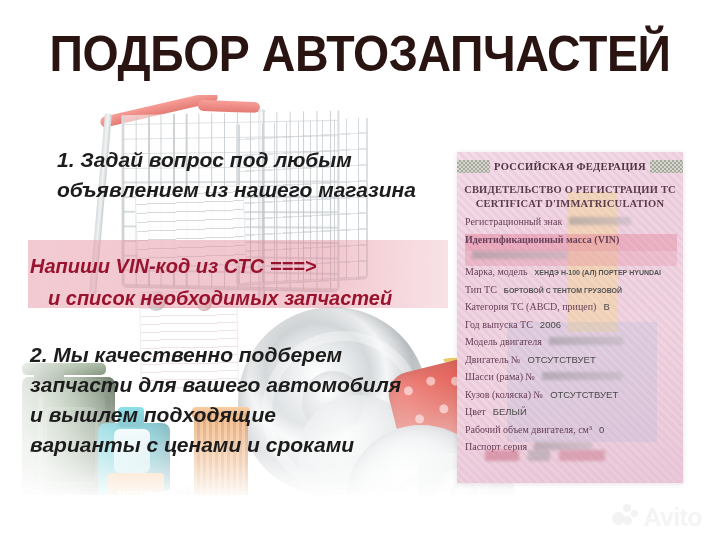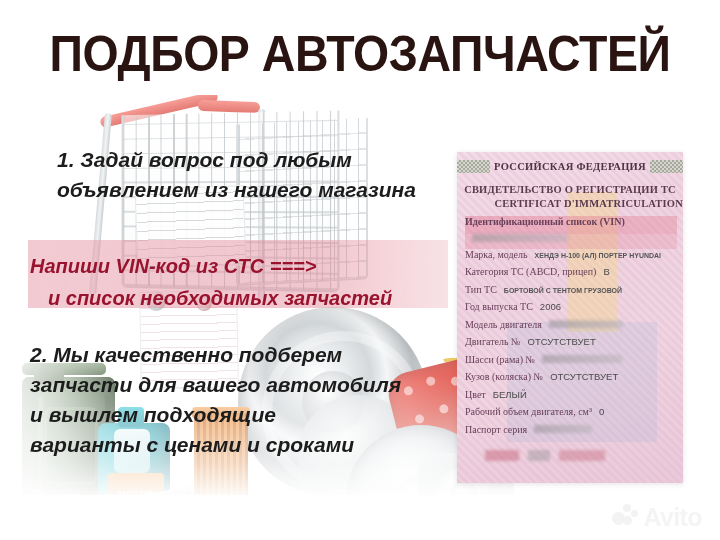--- a/index.html
+++ b/index.html
@@ -170,21 +170,21 @@
     box-shadow:0 1px 5px rgba(120,80,100,.18);
     font-family:"Liberation Serif","DejaVu Serif",serif;
     color:#6f4658;overflow:hidden;
   }
   .sts-yellow{position:absolute;left:110px;top:40px;width:50px;height:140px;background:rgba(246,214,120,.35);}
   .sts-blue{position:absolute;left:50px;top:170px;width:150px;height:120px;background:rgba(150,175,215,.18);}
   .sts-top{position:absolute;left:0;top:8px;width:226px;display:flex;align-items:center;justify-content:center;gap:4px;}
   .guil{width:36px;height:13px;background:repeating-conic-gradient(#8d9a86 0 25%,#cfd6c7 0 50%) 0 0/4px 4px;opacity:.75;}
   .sts-rf{font-weight:700;font-size:10.5px;letter-spacing:.3px;color:#4e3344;white-space:nowrap;}
   .sts-t1{position:absolute;left:0;top:32px;width:226px;text-align:center;font-size:10.5px;font-weight:700;color:#5a3a4c;letter-spacing:.2px;}
-  .sts-t2{position:absolute;left:0;top:46px;width:226px;text-align:right;font-size:10.5px;font-weight:700;color:#5a3a4c;letter-spacing:.2px;}
+  .sts-t2{position:absolute;left:0;top:46px;width:226px;text-align:center;font-size:10.5px;font-weight:700;color:#5a3a4c;letter-spacing:.2px;}
 
   .sts-rows{position:absolute;left:8px;top:64px;width:212px;}
   .row{display:flex;align-items:baseline;height:17.5px;font-size:10px;}
   .row .lbl{color:#69405a;white-space:nowrap;}
   .row .val{margin-left:7px;font-family:"Liberation Sans",sans-serif;font-size:9.5px;color:#4a4a4a;white-space:nowrap;}
   .row .val.sm{font-size:7px;font-weight:700;color:#555;}
   .blurred{
     display:inline-block;margin-left:7px;height:8px;border-radius:1px;
     background:linear-gradient(90deg,rgba(150,145,150,.55),rgba(180,175,180,.45));
     filter:blur(1.4px);
@@ -299,38 +299,42 @@
 
     <div class="sts-top">
       <span class="guil"></span>
       <span class="sts-rf">РОССИЙСКАЯ ФЕДЕРАЦИЯ</span>
       <span class="guil"></span>
     </div>
     <div class="sts-t1">СВИДЕТЕЛЬСТВО О РЕГИСТРАЦИИ ТС</div>
     <div class="sts-t2">CERTIFICAT D'IMMATRICULATION</div>
 
     <div class="sts-rows" id="sts-rows">
+        <div class="row">
+          <span class="lbl">Регистрационный знак</span>
+          <span class="blurred" style="width: 62px;"></span>
+        </div>
         <div class="row vin">
-          <span class="lbl">Идентификационный список (VIN)</span>
+          <span class="lbl">Идентификационный масса (VIN)</span>
         </div>
         <div class="row vinval">
           <span class="lbl"></span>
           <span class="blurred" style="width: 96px;"></span>
         </div>
         <div class="row">
           <span class="lbl">Марка, модель</span>
           <span class="val sm">ХЕНДЭ Н-100 (АЛ) ПОРТЕР HYUNDAI</span>
         </div>
         <div class="row">
+          <span class="lbl">Тип ТС</span>
+          <span class="val sm">БОРТОВОЙ С ТЕНТОМ ГРУЗОВОЙ</span>
+        </div>
+        <div class="row">
           <span class="lbl">Категория ТС (ABCD, прицеп)</span>
           <span class="val">B</span>
-        </div>
-        <div class="row">
-          <span class="lbl">Тип ТС</span>
-          <span class="val sm">БОРТОВОЙ С ТЕНТОМ ГРУЗОВОЙ</span>
         </div>
         <div class="row">
           <span class="lbl">Год выпуска ТС</span>
           <span class="val">2006</span>
         </div>
         <div class="row">
           <span class="lbl">Модель двигателя</span>
           <span class="blurred" style="width: 74px;"></span>
         </div>
         <div class="row">

